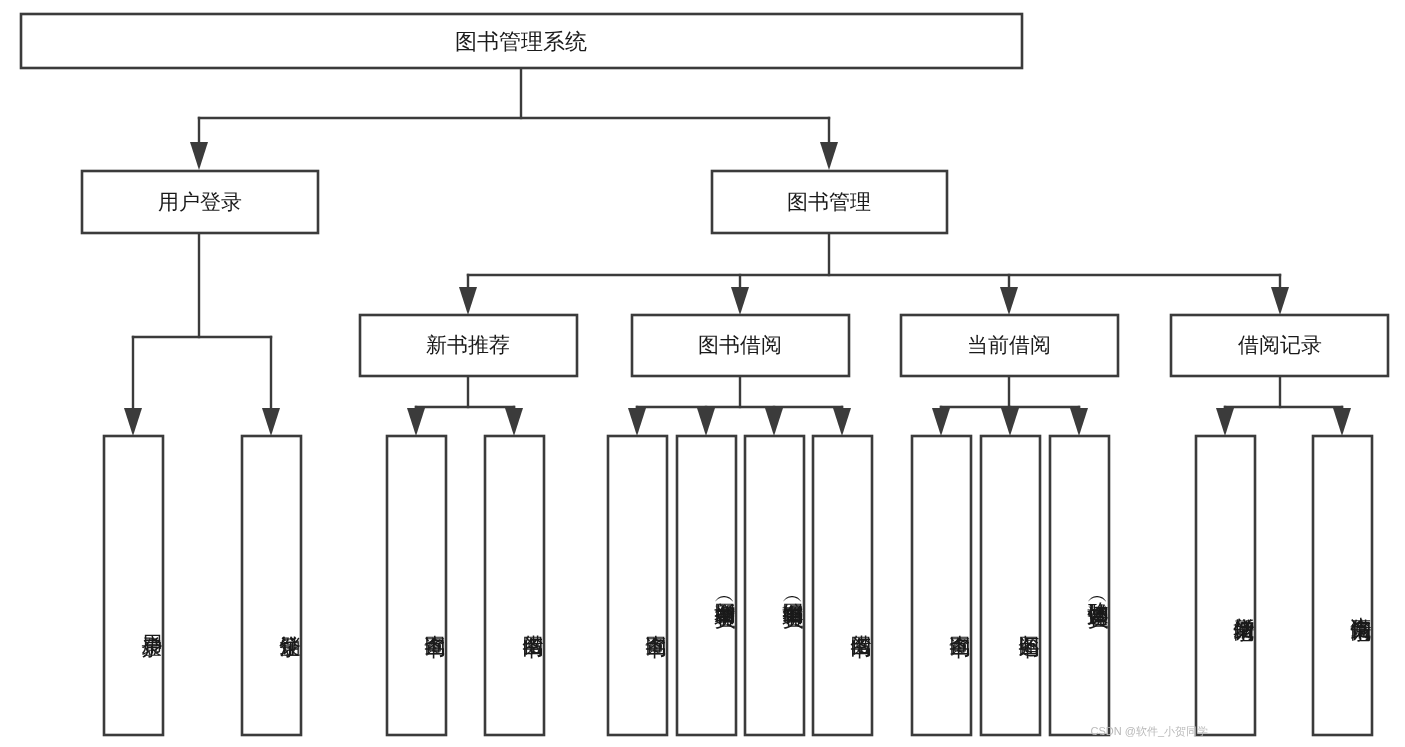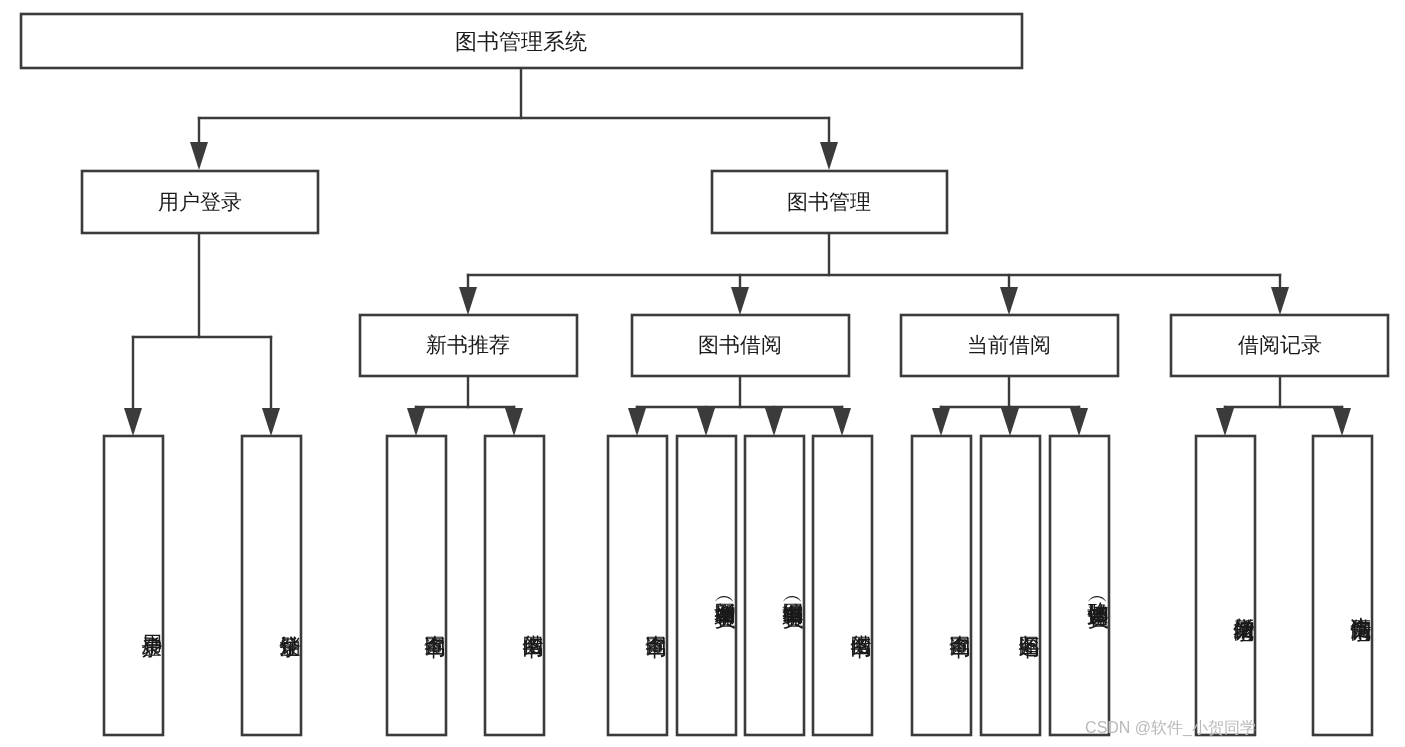--- a/index.html
+++ b/index.html
@@ -11,21 +11,20 @@
     width: 1405px;
     height: 747px;
     font-family: "Liberation Sans", "DejaVu Sans", sans-serif;
     overflow: hidden;
   }
   #diagram-root {
     position: relative;
     width: 1220px;
     height: 747px;
     background: #ffffff;
-    padding-left: 48px;
   }
   svg#tree-svg {
     position: absolute;
     left: 0;
     top: 0;
     width: 1405px;
     height: 747px;
   }
   .node-box {
     fill: #ffffff;
@@ -70,21 +69,21 @@
     align-items: flex-start;
     justify-content: center;
     white-space: nowrap;
     user-select: none;
   }
   .watermark {
     position: absolute;
     right: 12px;
     bottom: 8px;
     font-family: "Liberation Sans", "DejaVu Sans", sans-serif;
-    font-size: 16px;
+    font-size: 11px;
     color: #b9b9b9;
     white-space: nowrap;
     user-select: none;
     margin-left: 38px;
   }
 </style>
 </head>
 <body>
 
 <div id="diagram-root">

